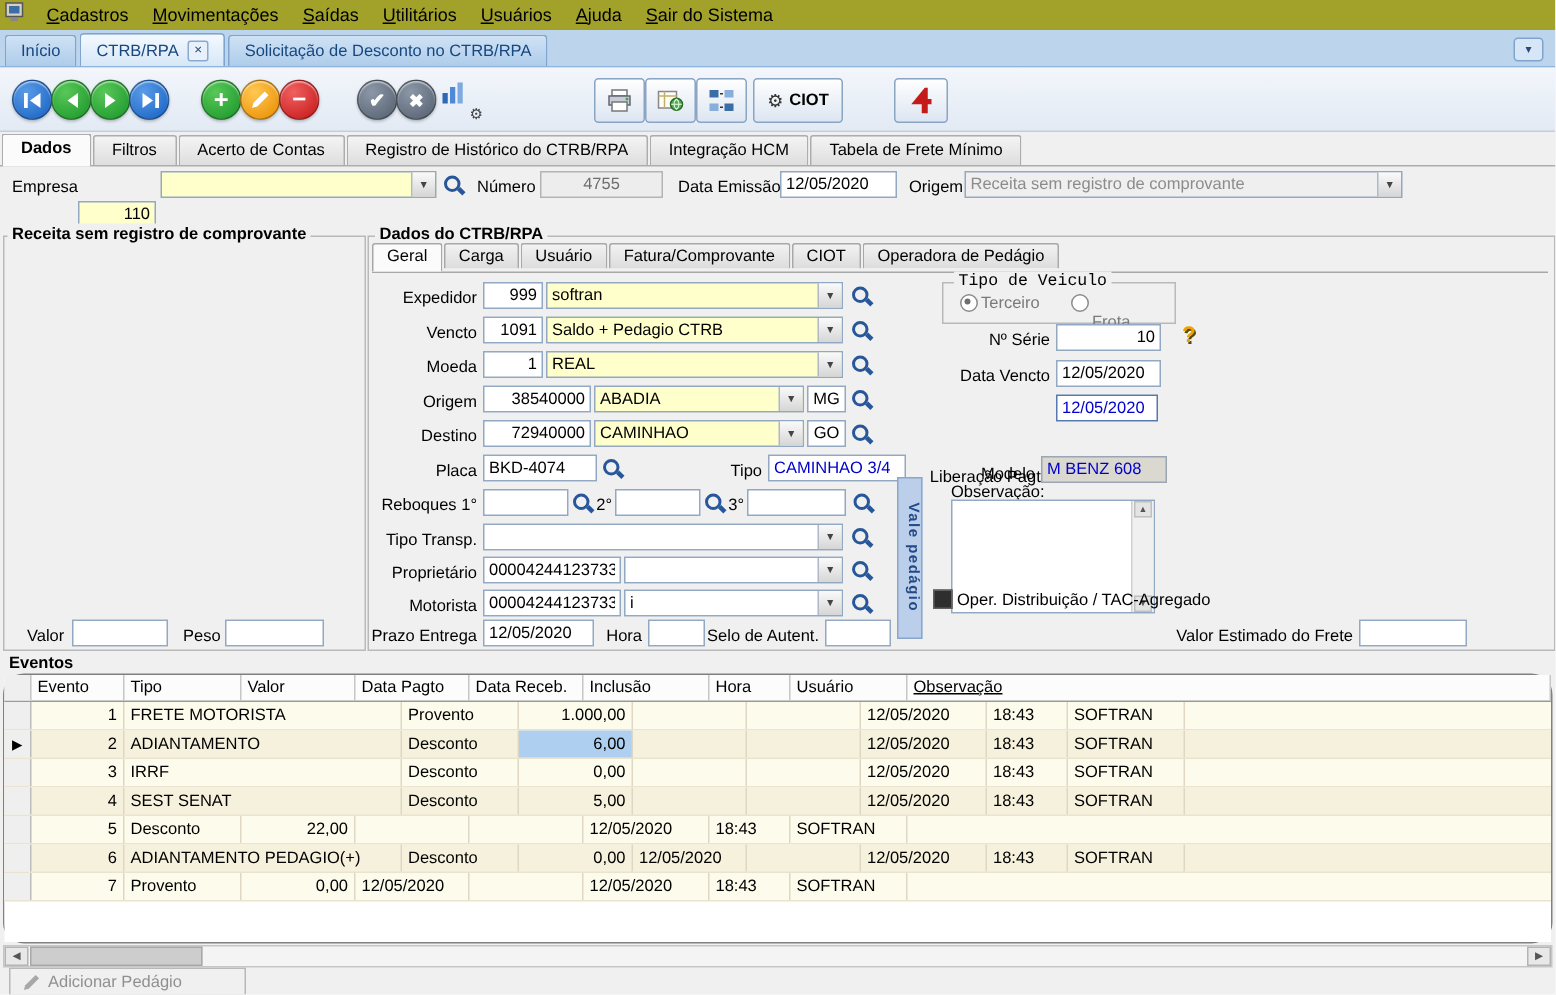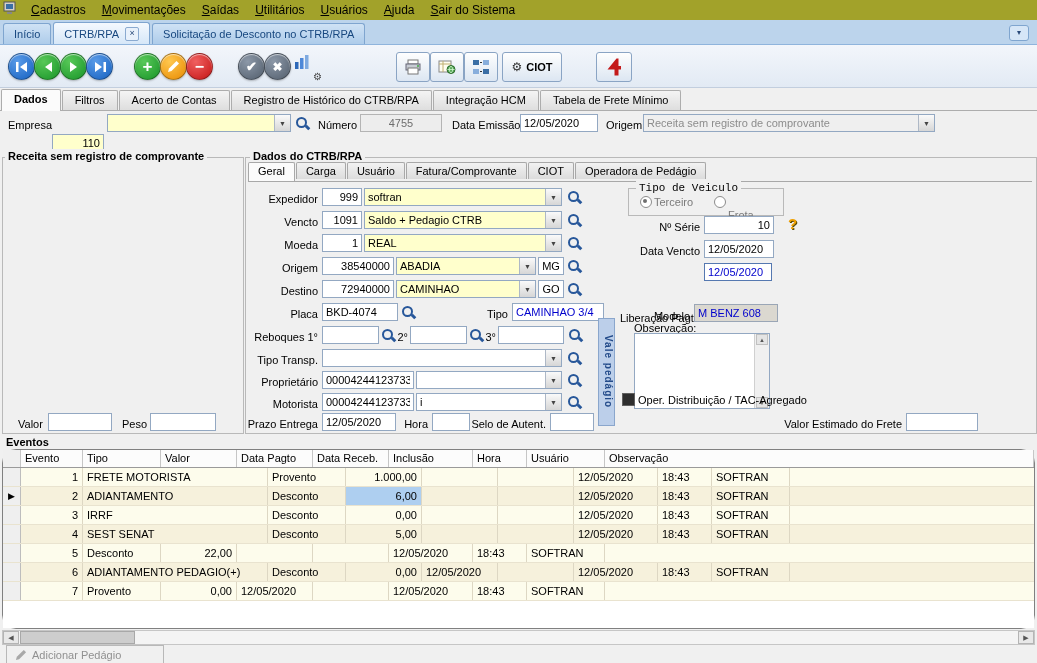--- a/index.html
+++ b/index.html
@@ -97,21 +97,21 @@
   .c-marker{width:18px;padding:0;text-align:center;background:#EFEFEF;border-right:1px solid #BDBDBD;font-size:9px;line-height:18px;}
   .c-evento{width:62px;}
   .c-desc{width:185px;}
   .c-tipo{width:78px;}
   .c-valor{width:76px;}
   .c-dpagto{width:76px;}
   .c-dreceb{width:76px;}
   .c-incl{width:84px;}
   .c-hora{width:54px;}
   .c-usuario{width:78px;}
-  .c-obs{flex:1;border-right:none;}
+  .c-obs{flex:1;border-right:none;text-decoration:underline;}
   .num{text-align:right;}
   .g-body{flex:1;background:#fff;}
   .g-body .g-row:nth-child(odd){background:var(--grid-row-odd,#FDFCEC);}
   .g-body .g-row:nth-child(even){background:var(--grid-row-even,#F6F1DC);}
   .selected-cell{background:var(--selected-cell-bg,#AECFF0) !important;}
 
   
   .hscroll{position:absolute;height:15px;background:#F4F4F4;border:1px solid #C6C6C6;box-sizing:border-box;}
   .sb-btn{position:absolute;top:0;width:16px;height:13px;background:#E8E8E8;border:1px solid #B4B4B4;box-sizing:border-box;
     font-size:7px;line-height:12px;text-align:center;color:#555;cursor:pointer;}

